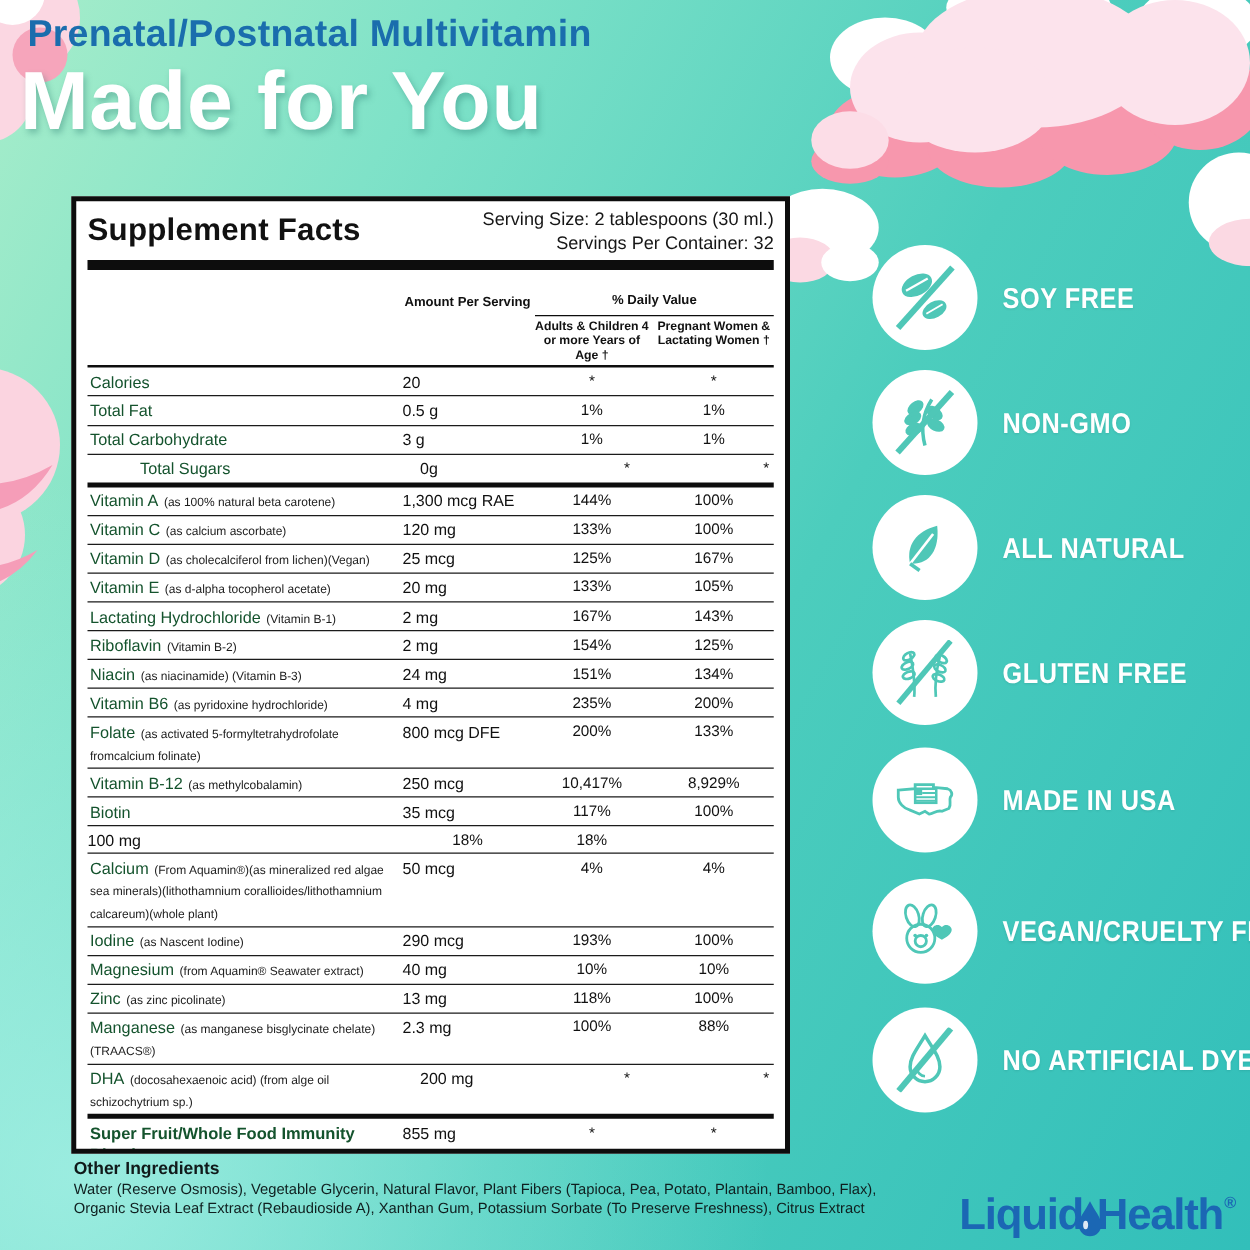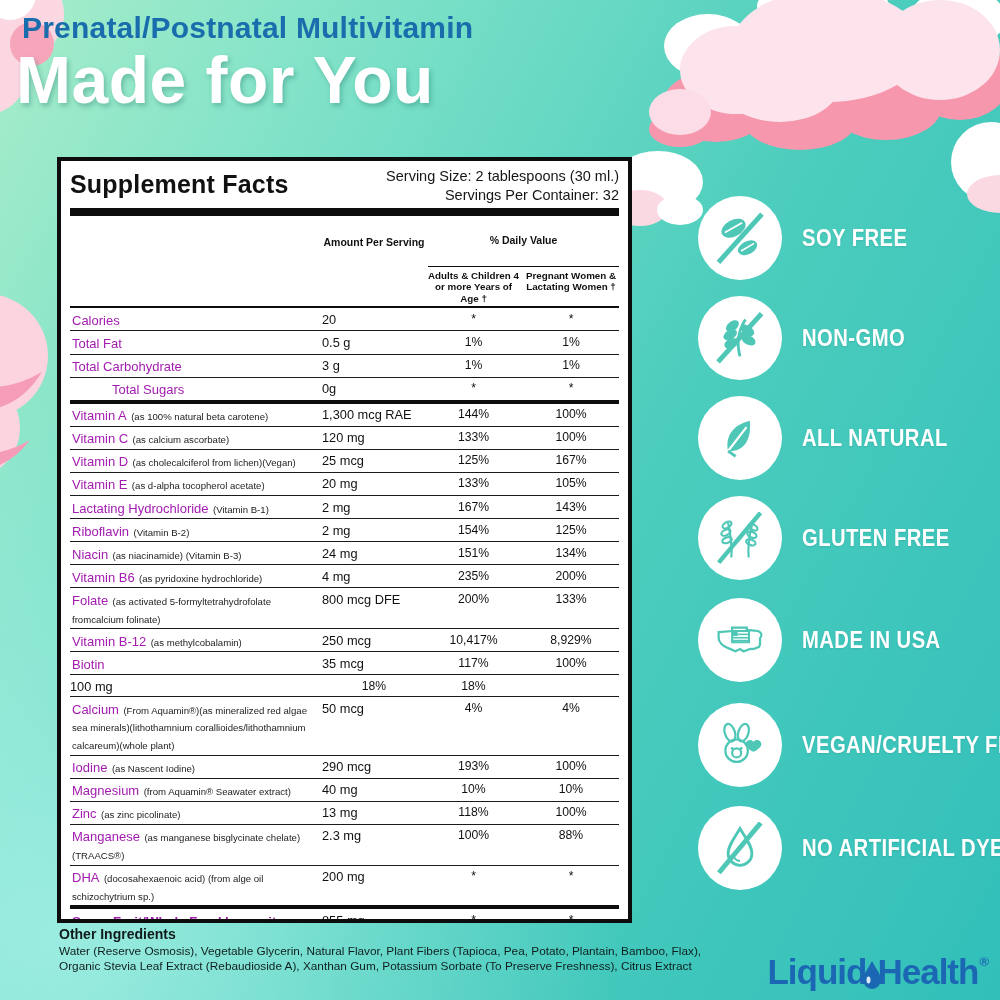--- a/index.html
+++ b/index.html
@@ -27,31 +27,31 @@
     overflow:hidden; }
   .sf-head { display:flex; justify-content:space-between; align-items:flex-start; padding:2px 0 1px; }
   .sf-title { font-size:25px; font-weight:800; letter-spacing:0.2px; padding-top:3px; }
   .sf-serving { text-align:right; font-size:14.5px; line-height:1.3; color:#161616; }
   .bar8 { height:8px; background:#0d0d0d; margin-top:2px; }
 
   .colheads { display:grid; grid-template-columns:252px 104px 195px;
     border-bottom:2px solid #0d0d0d; padding:6px 0 2px;margin-top:12px; }
   .ch-amount { font-size:10.5px; font-weight:bold; text-align:center; line-height:1.2; padding-top:2px; }
   .ch-dv-title { font-size:10.5px; font-weight:bold; text-align:center;
-    border-bottom:1.5px solid #0d0d0d; padding-bottom:20px; margin:0 2px; }
+    border-bottom:1.5px solid #0d0d0d; padding-bottom:6px; margin:0 2px; }
   .ch-dv-cols { display:grid; grid-template-columns:95px 100px; }
   .ch-dv-cols div { font-size:9.8px; font-weight:bold; text-align:center; line-height:1.18; padding-top:3px; }
 
   .sf-rows { }
   .sf-row { display:grid; grid-template-columns:252px 104px 95px 100px;
     border-bottom:1px solid #1b1b1b; padding:2.5px 0 2px; align-items:start; min-height:22px; }
-  .sf-row.thick { border-bottom-width:4px; border-bottom-color:#0d0d0d; }
+  .sf-row.thick { border-bottom-width:4px; border-bottom-color:#0d0d0d;gap:14px; }
   .sf-row.noline { border-bottom:none; }
   .cell.name { padding-left:2px; line-height:1.1; }
-  .cell.name .nm { font-size:13px; color:#a21caf; }
+  .cell.name .nm { font-size:13px; color:#14532d; }
   .sf-row.bold .nm { font-weight:bold; font-size:13.2px; }
   .cell.name .dt { font-size:9.6px; color:#1c1c1c; }
   .sf-row.indent .cell.name { padding-left:42px; }
   .cell.amt { font-size:12.8px; padding-top:1px; }
   .cell.dv { font-size:12.2px; text-align:center; padding-top:1px; }
 
   .blend-text { font-size:10.4px; line-height:1.23; color:#141414; padding:1px 2px 4px;
     border-bottom:4px solid #0d0d0d; }
 
   

